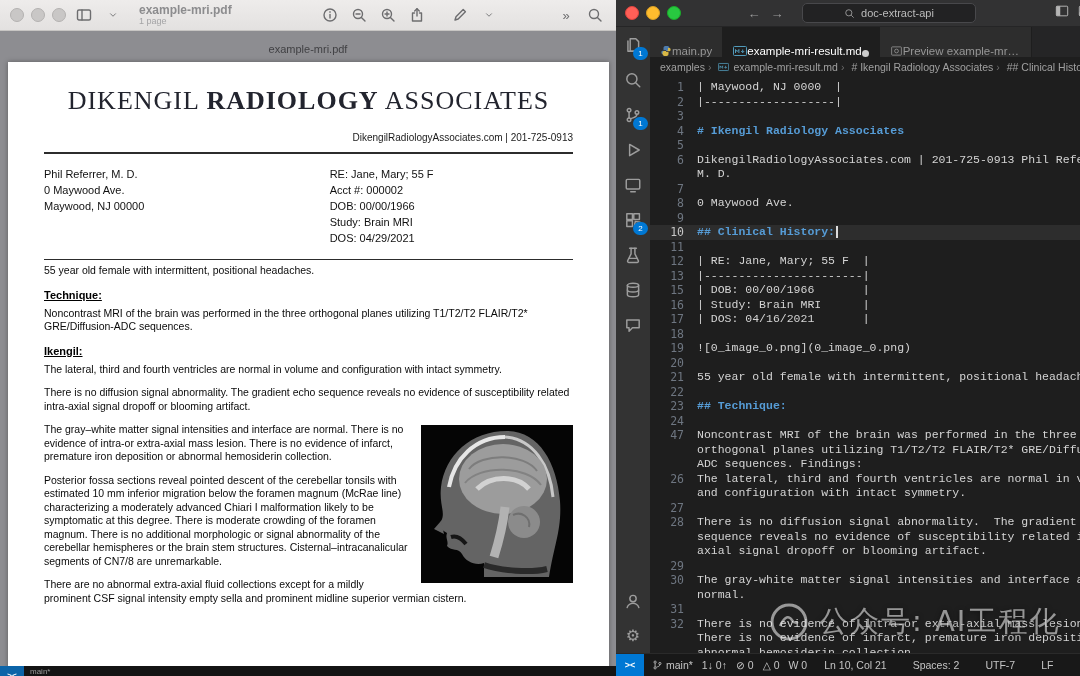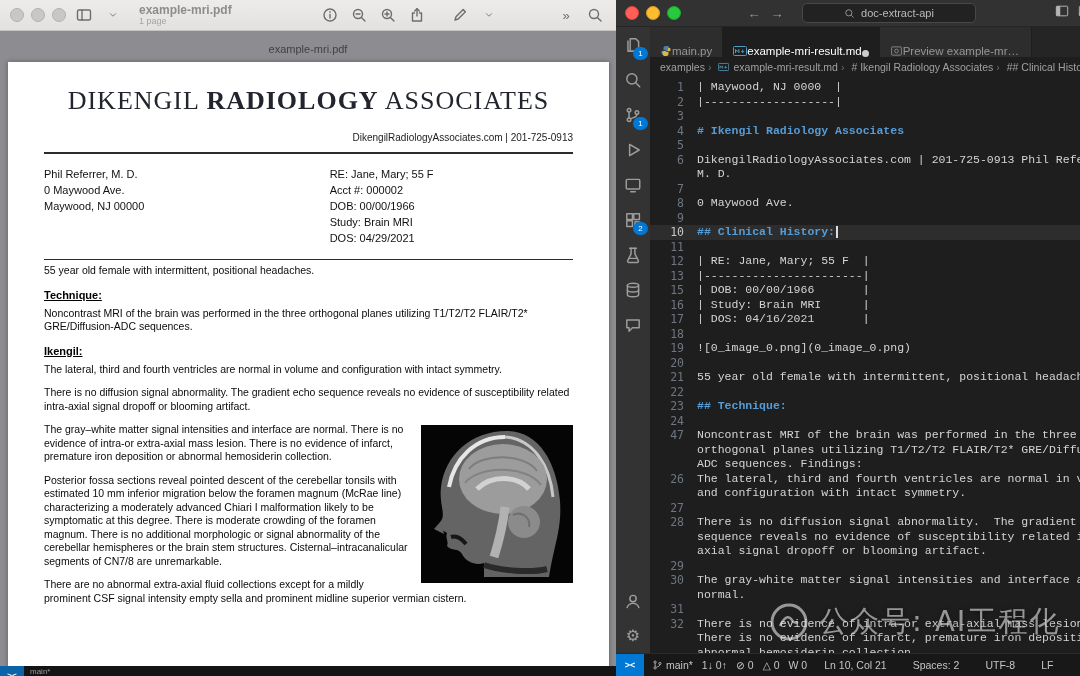--- a/index.html
+++ b/index.html
@@ -593,21 +593,21 @@
           <span>△</span>
           <span>0</span>
         </span>
         <span class="sb-item">
             <span>W 0</span>
           </span>
       </span>
       <span class="sb-right">
         <span class="sb-item">Ln 10, Col 21</span>
         <span class="sb-item">Spaces: 2</span>
-        <span class="sb-item">UTF-8</span>
+        <span class="sb-item">UTF-7</span>
         <span class="sb-item">LF</span>
         <span class="sb-item">Markdown</span>
         <span class="sb-item">
           <svg width="12" height="12" viewBox="0 0 16 16">
               <path d="M8 2a3.6 3.6 0 0 0-3.6 3.6c0 3.4-1.4 4.4-1.4 4.4h10s-1.4-1-1.4-4.4A3.6 3.6 0 0 0 8 2z"></path>
               <path d="M6.7 12.5a1.4 1.4 0 0 0 2.6 0"></path>
             </svg>
         </span>
       </span>
     </footer>

